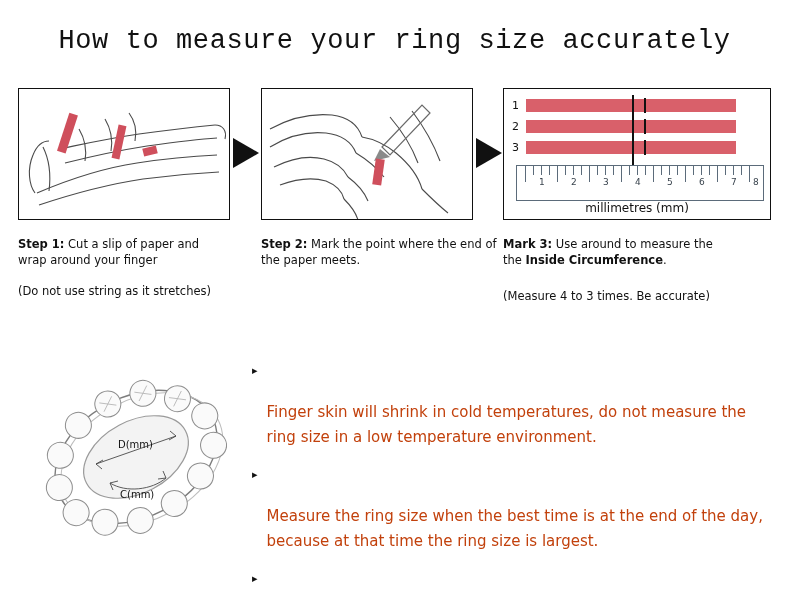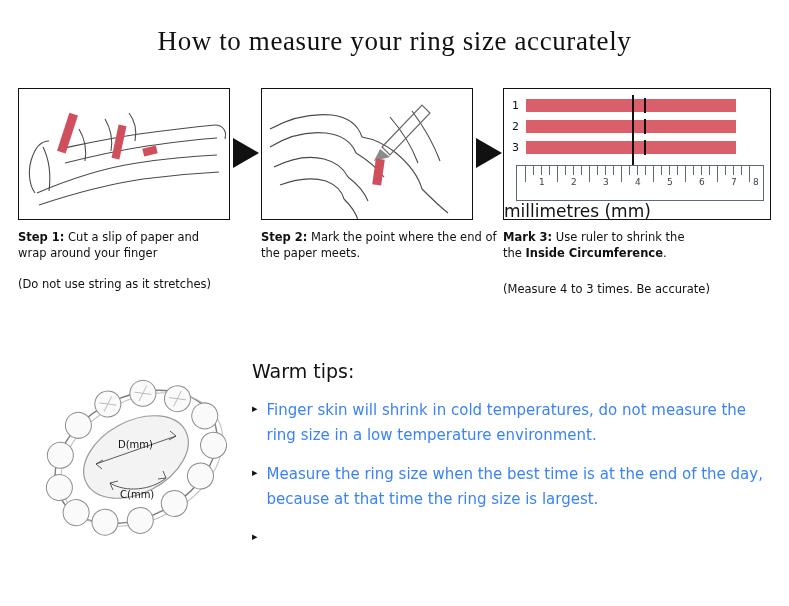--- a/index.html
+++ b/index.html
@@ -24,21 +24,21 @@
   
   .title {
     position: absolute;
     top: 26px;
     left: 0;
     width: 789px;
     text-align: center;
     font-size: 27px;
     letter-spacing: 0.6px;
     color: #111;
-    font-family: Liberation Serif, serif;
+    font-family: Liberation Mono, monospace;
     white-space: nowrap;
   }
 
   
   .steps {
     position: absolute;
     top: 88px;
     left: 0;
     width: 789px;
     height: 250px;
@@ -67,21 +67,21 @@
     border-top: 15px solid transparent;
     border-bottom: 15px solid transparent;
     border-left: 26px solid #111;
   }
   .arrow-a { left: 233px; }
   .arrow-b { left: 476px; }
 
   .caption {
     font-size: 11.5px;
     line-height: 16px;
-    margin-top: 9px;
+    margin-top: 16px;
     color: #111;
   }
   .caption b { font-weight: bold; }
   .note {
     font-size: 11.5px;
     line-height: 15px;
     margin-top: 16px;
     color: #111;
   }
   .note2 { margin-top: 21px; }
@@ -116,22 +116,22 @@
   .ruler .rnum {
     position: absolute;
     top: 11px;
     font-size: 9px;
     color: #39434d;
   }
   .mm-label {
     position: absolute;
     left: 0; right: 0;
     top: 112px;
-    text-align: left;
-    font-size: 17px;
+    text-align: center;
+    font-size: 12px;
     color: #111;
   }
   .vline {
     position: absolute;
     left: 128px;
     top: 6px;
     width: 1.6px;
     height: 72px;
     background: #111;
   }
@@ -159,21 +159,22 @@
   .tip-bullet {
     color: #111;
     font-size: 11px;
     line-height: 22px;
     margin-right: 9px;
     flex: 0 0 auto;
   }
   .tip-text {
     font-size: 15px;
     line-height: 25px;
-    color: #3b82f6;
+    color: #c2410c;
+    margin-top: 40px;
   }
 
   
   .ring-wrap {
     position: absolute;
     left: 26px;
     top: 352px;
     width: 220px;
     height: 210px;
   }
@@ -319,21 +320,21 @@
           <span class="rnum" style="left:182px">6</span>
           <span class="rnum" style="left:214px">7</span>
           <span class="rnum" style="left:236px">8</span>
         </div>
 
         <div class="mm-label">millimetres (mm)</div>
       </div>
 
       <div class="caption">
         <b>Mark 3:</b>
-        <span>Use ruler to shrink the</span><br>
+        <span>Use around to measure the</span><br>
         <span>the </span><b>Inside Circumference</b><span>.</span><br>
       </div>
       <div class="note note2">(Measure 4 to 3 times. Be accurate)</div>
     </div>
   </div>
 
   <div class="ring-wrap">
     <svg width="220" height="210" viewBox="0 0 220 210">
       <g transform="rotate(-28 110 105)">
         <ellipse cx="110" cy="105" rx="86" ry="60" fill="none" stroke="#7d7d7d" stroke-width="1.4"></ellipse>
@@ -367,21 +368,20 @@
         <path d="M84 131 C100 141, 126 138, 140 126"></path>
         <path d="M84 131 l8 -2 M84 131 l3 7"></path>
         <path d="M140 126 l-8 1 M140 126 l-3 -7"></path>
       </g>
       <text class="ring-label" x="92" y="96" font-size="10" fill="#111" font-family="DejaVu Sans, sans-serif">D(mm)</text>
       <text class="ring-label" x="94" y="146" font-size="10" fill="#111" font-family="DejaVu Sans, sans-serif">C(mm)</text>
     </svg>
   </div>
 
   <div class="tips">
-    <div class="tips-head">Warm tips:</div>
 
     <div class="tip">
       <span class="tip-bullet">▸</span>
       <span class="tip-text">Finger skin will shrink in cold temperatures, do not measure the ring size in a low temperature environment.</span>
     </div>
     <div class="tip">
       <span class="tip-bullet">▸</span>
       <span class="tip-text">Measure the ring size when the best time is at the end of the day, because at that time the ring size is largest.</span>
     </div>
     <div class="tip">

